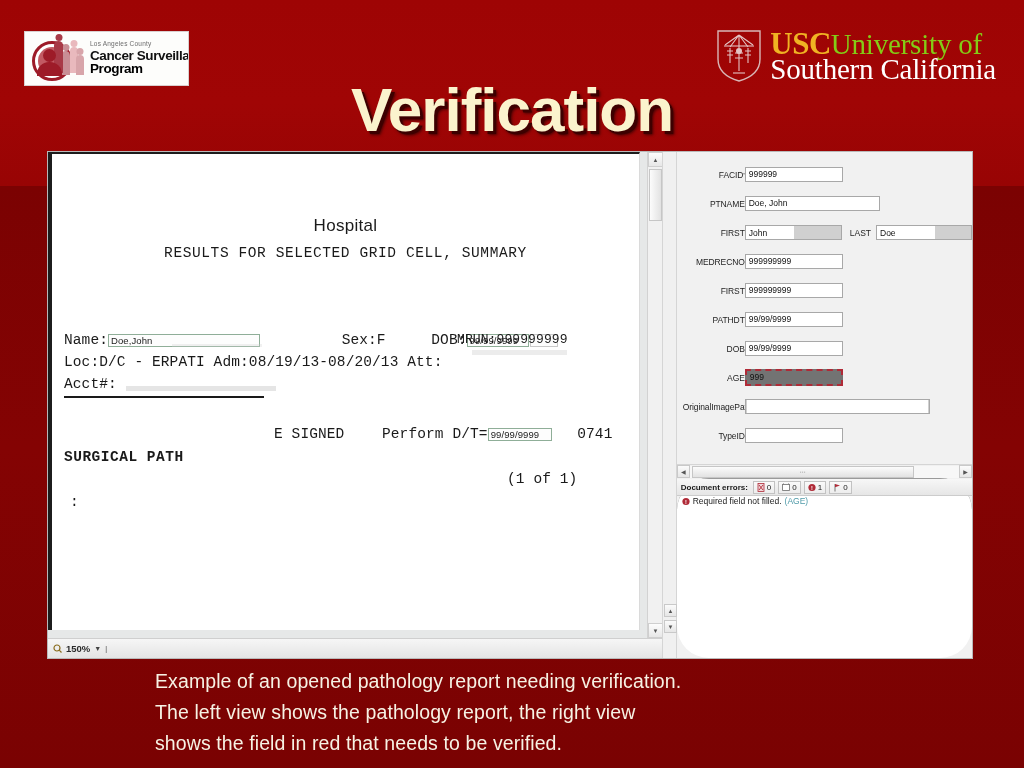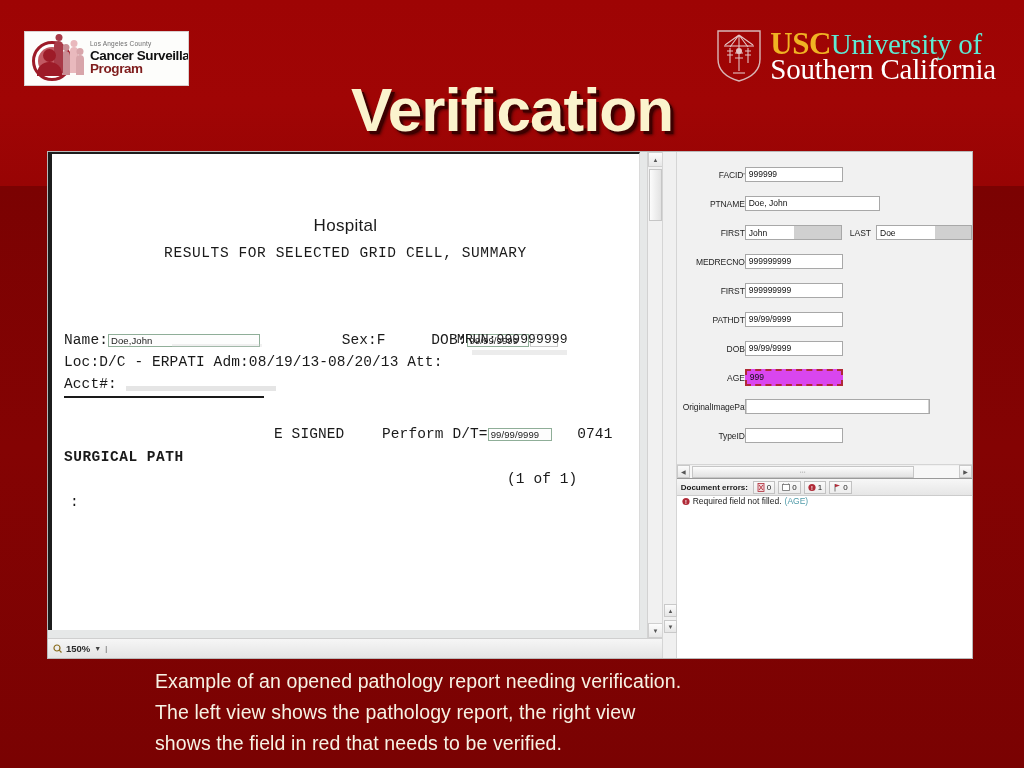--- a/index.html
+++ b/index.html
@@ -51,38 +51,38 @@
     width: 25px; height: 14px; border-radius: 12px 12px 0 0;
     background: #9d1b28; z-index: 3;
   }
   .csp-fig { position: absolute; border-radius: 6px 6px 0 0; z-index: 2; }
   .csp-fig .h { position: absolute; left: 50%; transform: translateX(-50%); top: -7px;
                 width: 7px; height: 7px; border-radius: 50%; }
   .csp-text { margin-left: 2px; line-height: 1; }
   .csp-county { font-size: 6.5px; color: #6d6d6d; letter-spacing: .2px; white-space: nowrap; }
   .csp-title { font-size: 13.5px; font-weight: bold; color: #111; letter-spacing: -.4px;
                white-space: nowrap; margin-top: 1px; }
-  .csp-prog  { font-size: 13.5px; font-weight: bold; color: #7f1d1d; letter-spacing: -.4px;
+  .csp-prog  { font-size: 13.5px; font-weight: bold; color: #000000; letter-spacing: -.4px;
                white-space: nowrap; }
 
   
   .usc {
     position: absolute; right: 28px; top: 28px;
     display: flex; align-items: center; gap: 8px;
   }
   .usc-shield { width: 46px; height: 54px; flex: none; }
   .usc-words { line-height: 1.0; }
   .usc-line1 { display: flex; align-items: baseline; white-space: nowrap; }
   .usc-abbr {
     font-family: "Liberation Serif", serif; font-weight: bold;
     font-size: 31px; color: #f0b323; letter-spacing: -.5px;
   }
   .usc-univ {
     font-family: "Liberation Serif", serif;
-    font-size: 29px; color: #5eead4; letter-spacing: -.2px;
+    font-size: 29px; color: #84cc16; letter-spacing: -.2px;
   }
   .usc-line2 {
     font-family: "Liberation Serif", serif;
     font-size: 29px; color: #ffffff; letter-spacing: -.2px; white-space: nowrap;
     margin-top: -4px;
   }
 
   
   .slide-title {
     position: absolute; left: 0; top: 74px; width: 1024px;
@@ -226,21 +226,21 @@
   .finput {
     background: #ffffff; border: 1px solid #a8a8a8;
     height: 15px; font-size: 8.5px; color: #111;
     padding: 0 3px; line-height: 13px;
     font-family: "Liberation Sans", sans-serif;
     display: flex; align-items: center;
   }
   .w-std { width: 98px; }
   .w-wide { width: 135px; }
   .finput.err {
-    border: 2px dashed #b02a37; background: #d946ef;
+    border: 2px dashed #b02a37; background: #737373;
     height: 17px;
   }
   .first-wrap { display: flex; align-items: center; }
   .first-box {
     width: 97px; height: 15px; background: #d0d0d0; border: 1px solid #a8a8a8;
     display: flex; align-items: center;
   }
   .first-sel {
     background: #ffffff; height: 13px; padding: 0 3px;
     font-size: 8.5px; color: #111; display: flex; align-items: center;
@@ -275,21 +275,21 @@
     position: absolute; left: 2px; top: 0; width: 222px; height: 12px;
     background: linear-gradient(180deg,#fcfcfc,#e2e2e2); border: 1px solid #c6c6c6;
     display: flex; align-items: center; justify-content: center;
     font-size: 6px; color: #666;
   }
 
   
   .err-panel {
     flex: 1; background: #ffffff;
     border-top: 1px solid #9a9a9a;
-    display: flex; flex-direction: column;
+    display: flex; flex-direction: column; border-radius: 32px;
   }
   .err-head {
     height: 17px; background: linear-gradient(180deg,#f7f7f7,#e6e6e6);
     border-bottom: 1px solid #cccccc;
     display: flex; align-items: center; padding: 0 4px; gap: 3px;
   }
   .err-head-label { font-size: 8px; color: #1a1a1a; font-weight: bold; margin-right: 2px; }
   .err-counter {
     display: flex; align-items: center; gap: 2px;
     border: 1px solid #c2c2c2; background: linear-gradient(180deg,#fafafa,#ededed);

